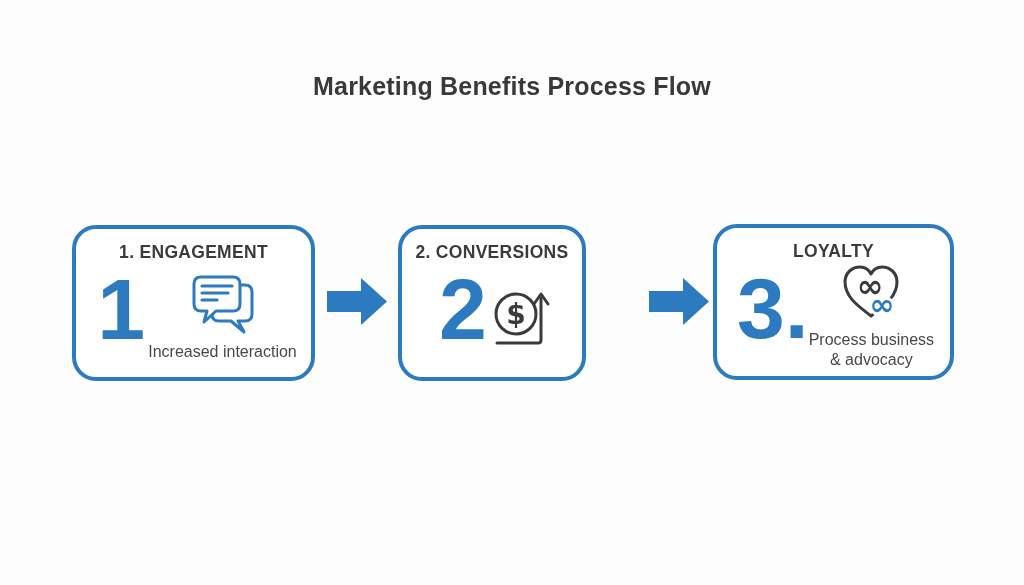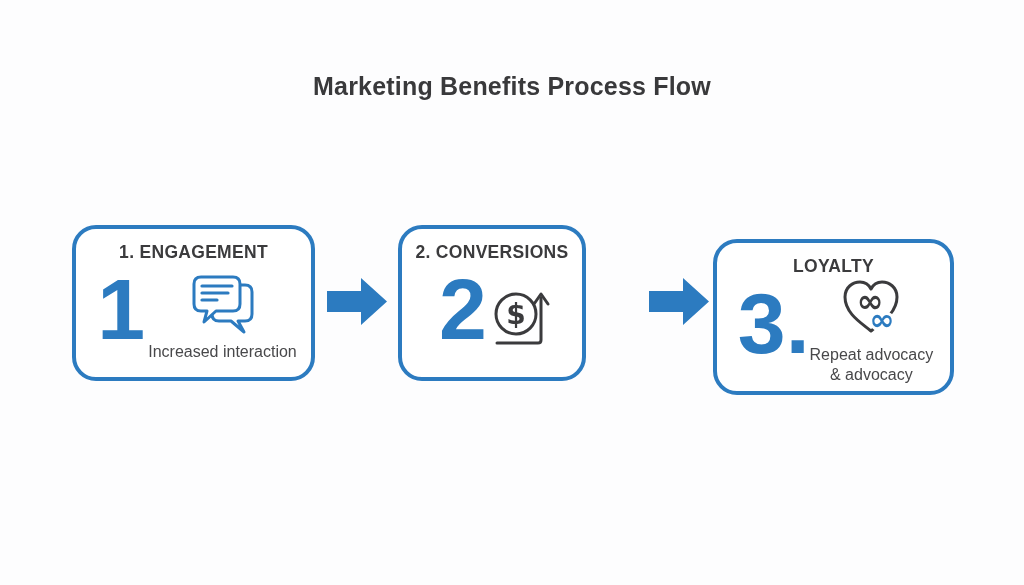--- a/index.html
+++ b/index.html
@@ -139,33 +139,33 @@
   </div>
 
   <div class="arrow" style="left:649px; top:278px;">
     <span>
       <svg width="60" height="47" viewBox="0 0 60 47">
         <polygon points="0,13 34,13 34,0 60,23.5 34,47 34,34 0,34" fill="#2c7bc0"></polygon>
       </svg>
     </span>
   </div>
 
-  <div class="box" style="left:713px; top:239px; width:241px; height:156px;">
+  <div class="box" style="left:713px; top:224px; width:241px; height:156px;">
     <div class="box-title">LOYALTY</div>
     <div class="box-body">
       <div class="big-num">3.</div>
       <div class="icon-col">
         <span class="icon">
           <svg width="68" height="62" viewBox="0 0 68 62">
             <path d="M34,54 C26,47 8,37 8,20 C8,10 16,5 23,5 C28,5 32,8 34,12 C36,8 40,5 45,5 C52,5 60,10 60,20 C60,37 42,47 34,54 Z" fill="none" stroke="#3b3b3d" stroke-width="3" stroke-linejoin="round"></path>
             <text x="33" y="35" font-size="32" font-weight="bold" text-anchor="middle" fill="#3b3b3d" font-family="DejaVu Sans, sans-serif">∞</text>
             <text x="45" y="53" font-size="30" font-weight="bold" text-anchor="middle" fill="#2c7bc0" stroke="#ffffff" stroke-width="6" style="paint-order:stroke" font-family="DejaVu Sans, sans-serif">∞</text>
           </svg>
         </span>
         <div class="caption">
-          <div>Repeat advocacy</div>
+          <div>Process business</div>
           <div>&amp; advocacy</div>
         </div>
       </div>
     </div>
   </div>
 
 </div>
 
 </body></html>

